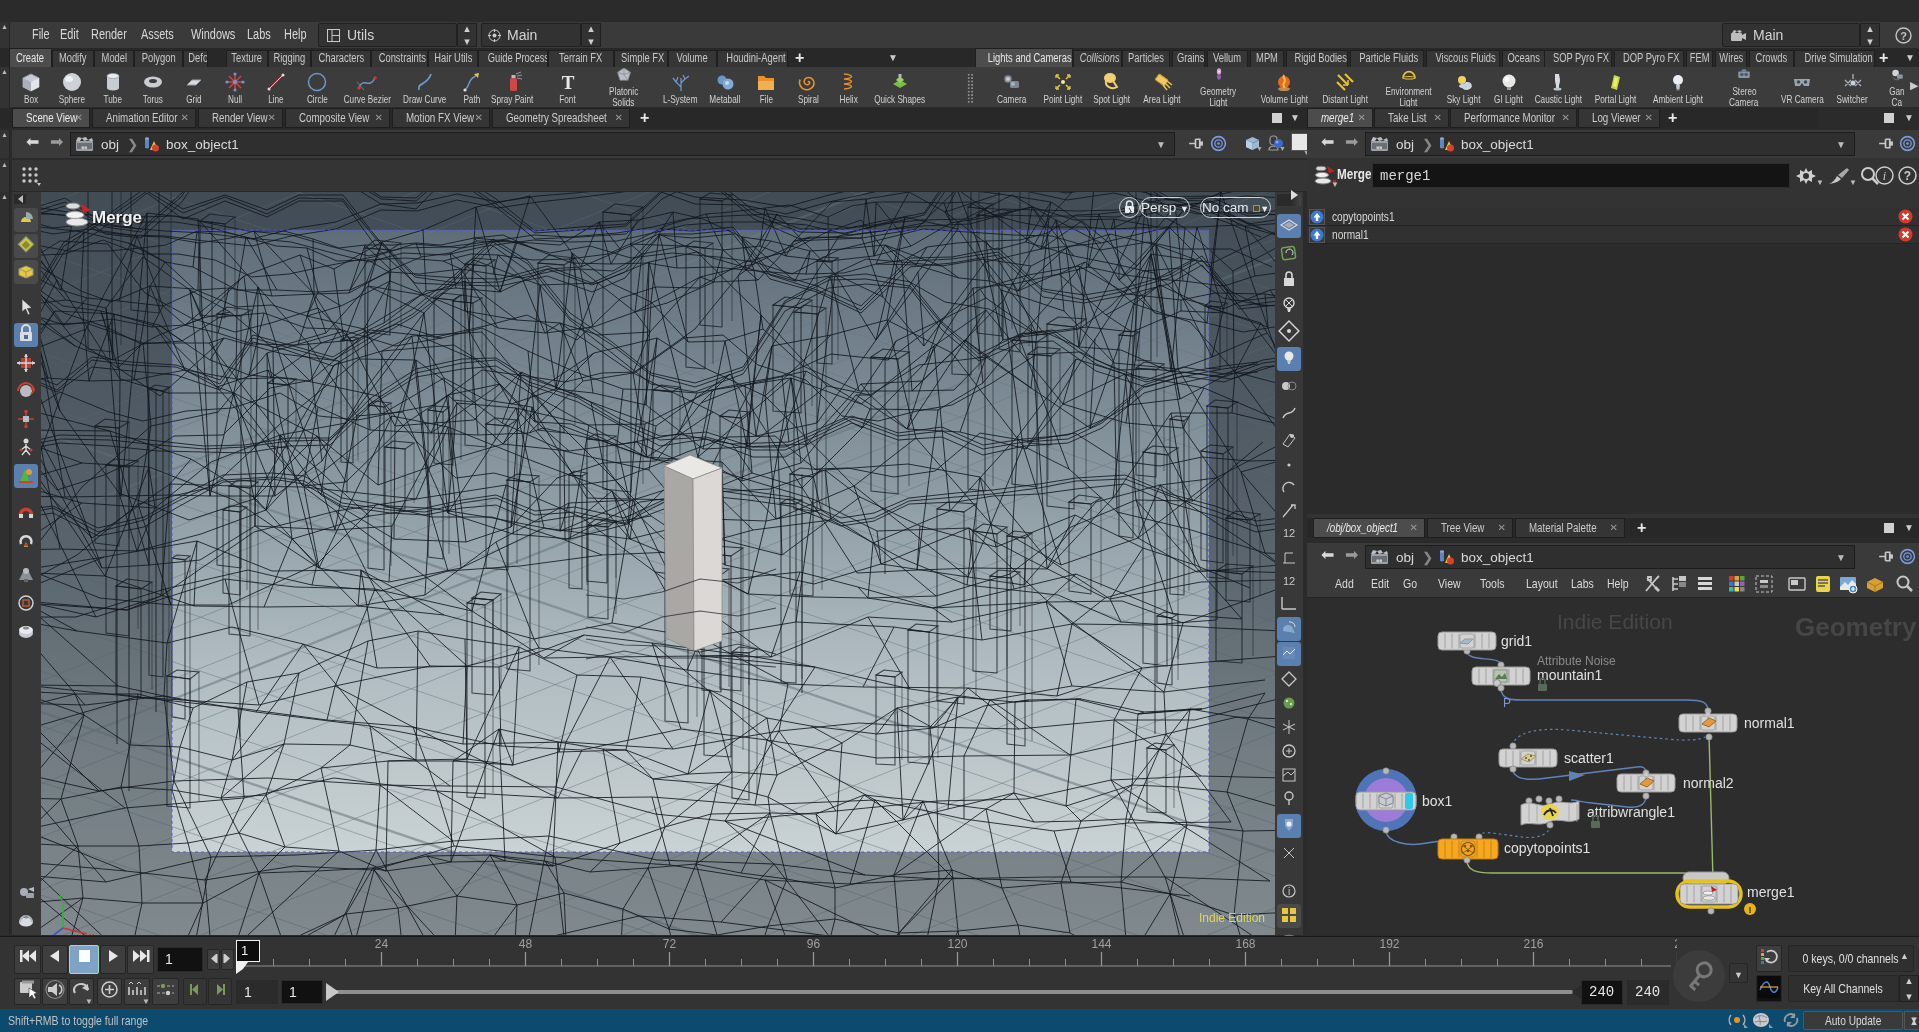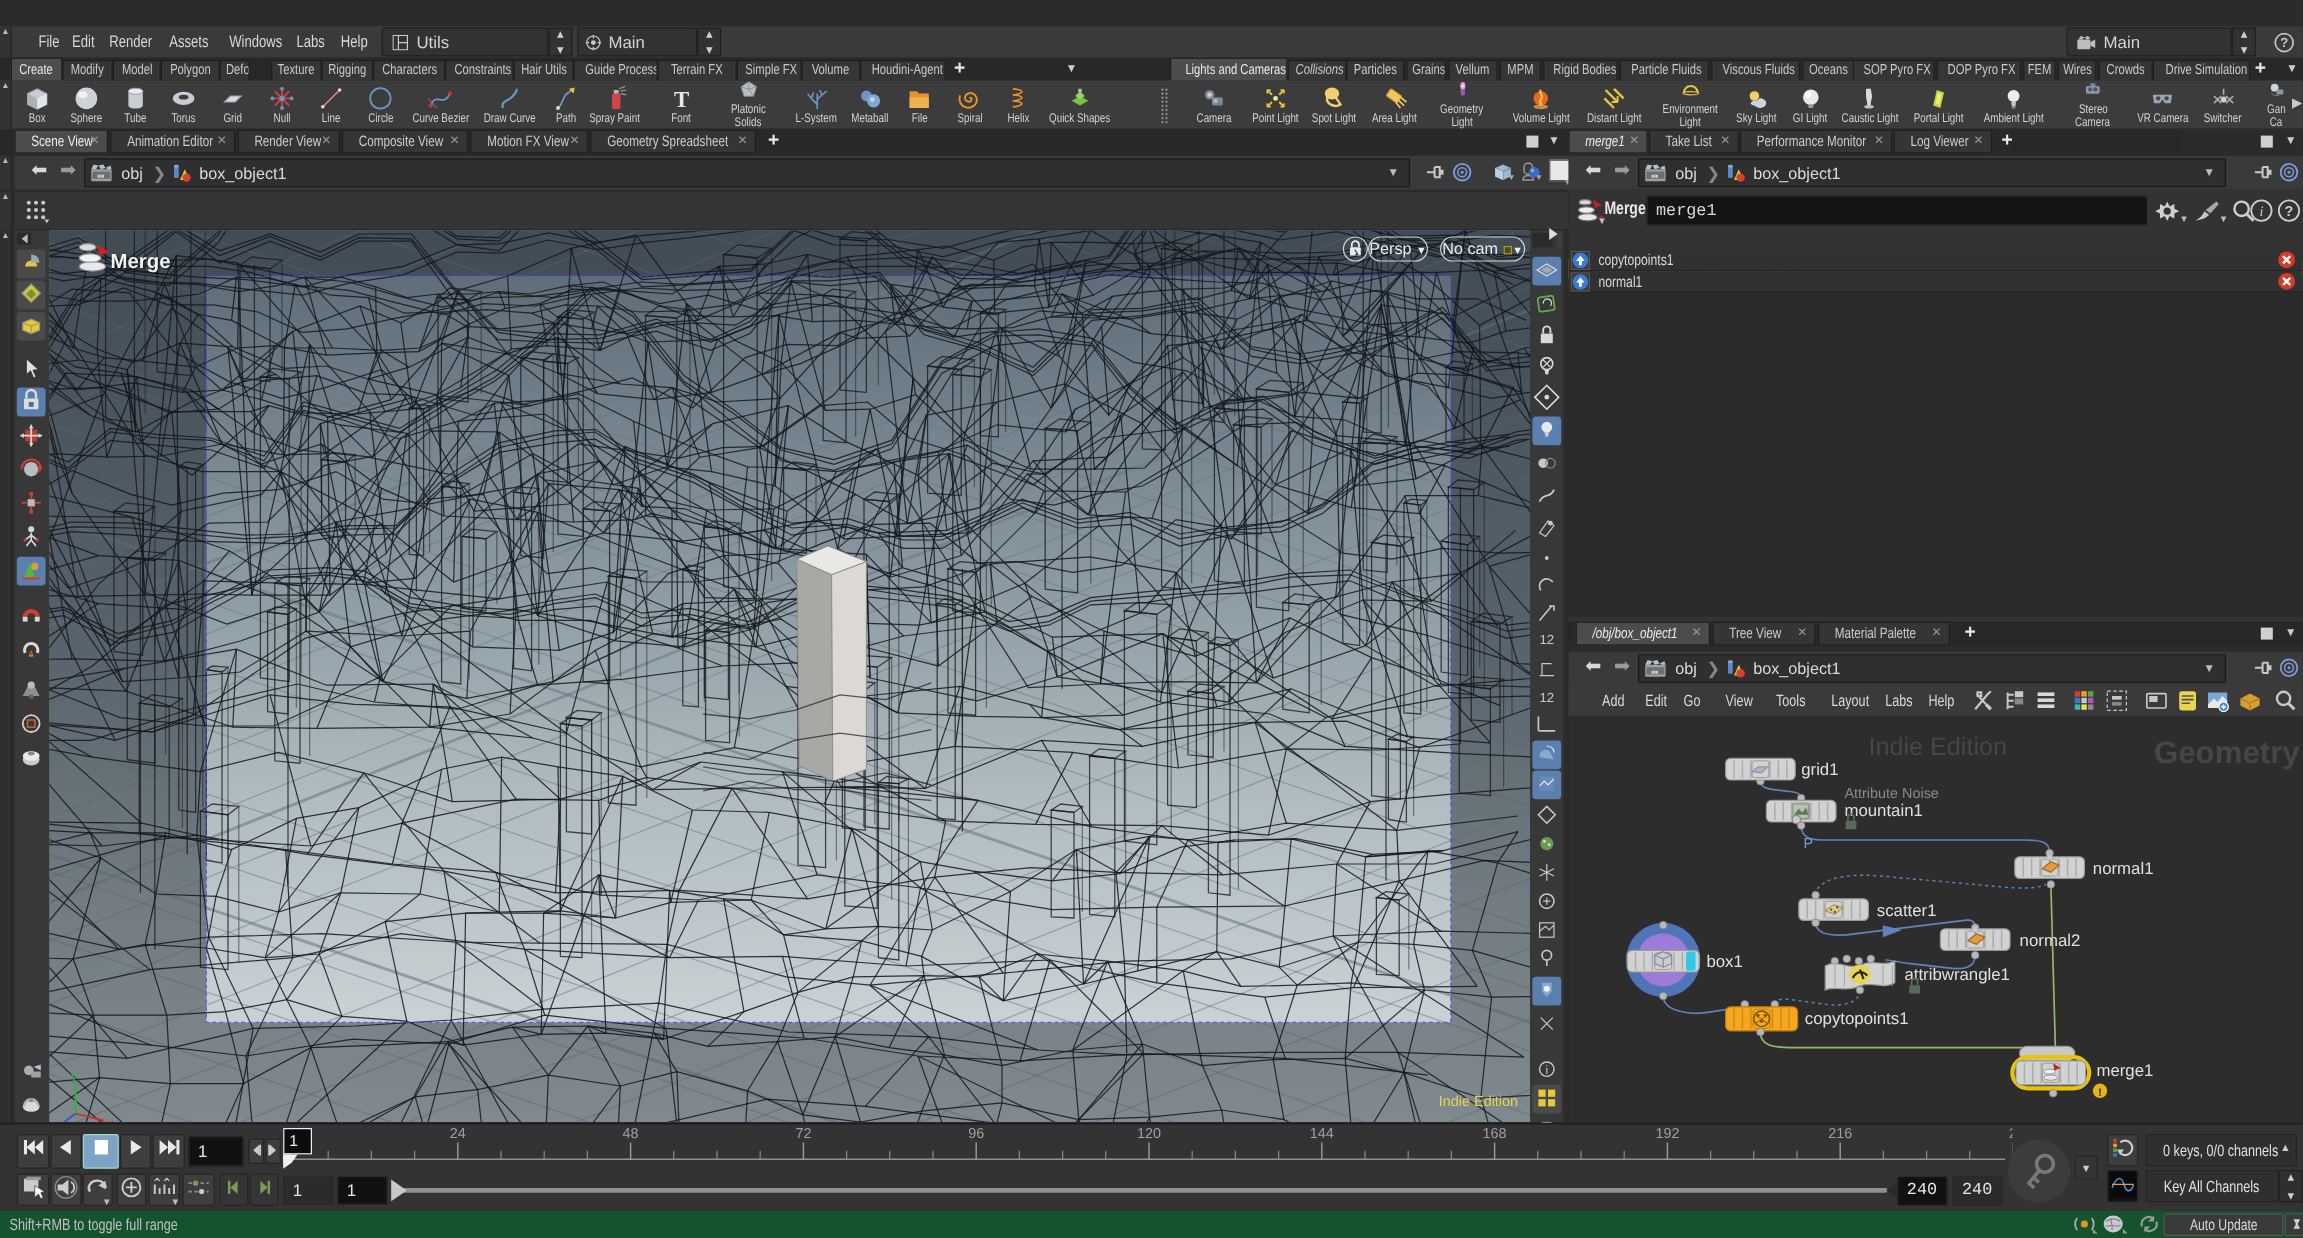--- a/index.html
+++ b/index.html
@@ -52,21 +52,21 @@
   color:#e8ecee; font-size:13.5px; line-height:19px; text-align:center; }
 .ticon { position:absolute; left:2px; width:24px; height:24px; border-radius:3px;
   text-align:center; line-height:24px; font-size:15px; }
 #rpanel { left:1307px; top:158px; width:612px; height:360px; background:#333333; }
 #netpane { left:1307px; top:571px; width:612px; height:364px; background:#2d2d2d; }
 #playbar { left:0; top:936px; width:1919px; height:73px; background:#333333; border-top:1px solid #1a1a1a; }
 .pbtn { position:absolute; background:#3e3e3e; border:1px solid #262626; border-radius:2px;
   color:#e0e0e0; text-align:center; }
 .pfield { position:absolute; background:#111111; border:1px solid #2a2a2a; color:#e8e8e8;
   font-size:14px; padding-left:7px; }
-#statusbar { left:0; top:1009px; width:1919px; height:23px; background:#14532d; color:#c0c0c0;
+#statusbar { left:0; top:1009px; width:1919px; height:23px; background:#0c4a6e; color:#c0c0c0;
   font-size:13.5px; line-height:23px;text-decoration:underline; }
 .netmi { position:absolute; top:0; height:26px; line-height:25px; color:#dadada; font-size:13.5px; }
 </style>
 </head>
 <body>
 <div id="root">
 
 <div id="menubar" class="abs">
       <div class="lstrip" style="left:0;top:0;height:26px;"></div>
       <div class="mi" style="left:32px;"><span class="cond">File</span></div>

